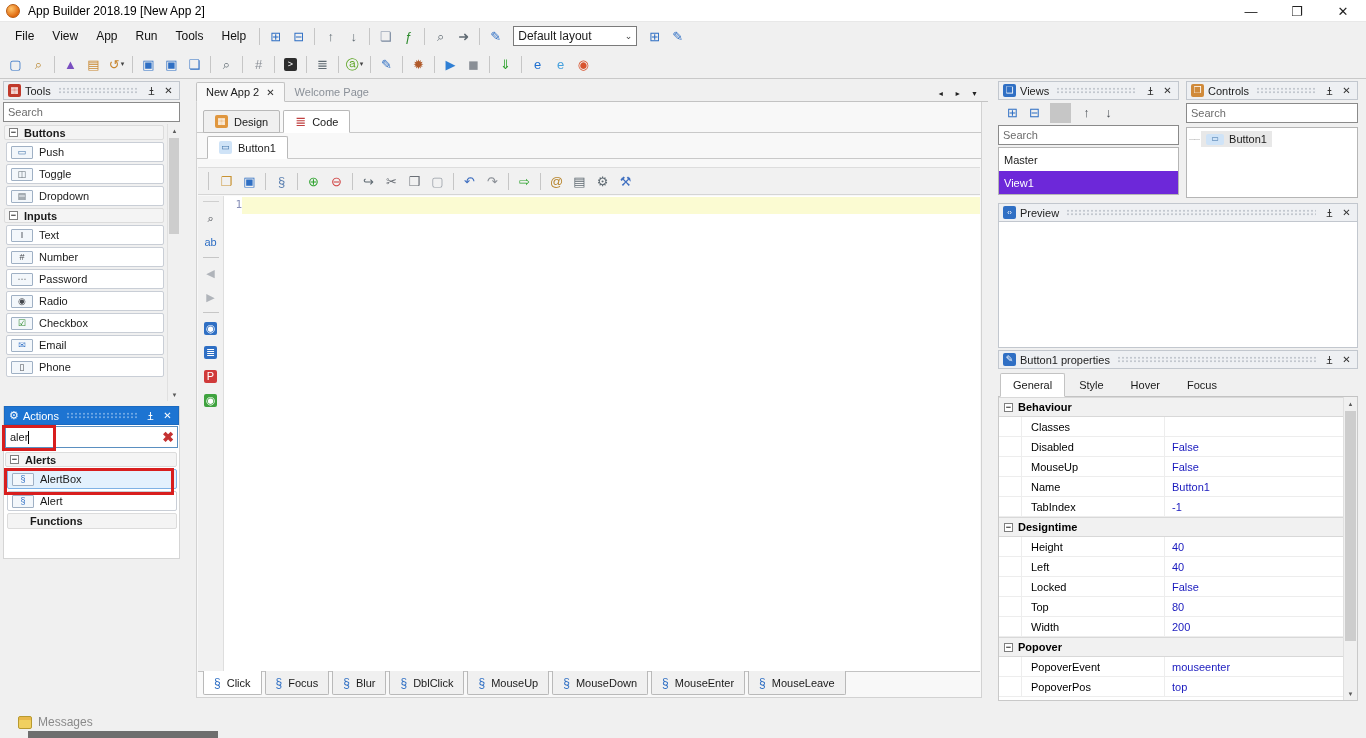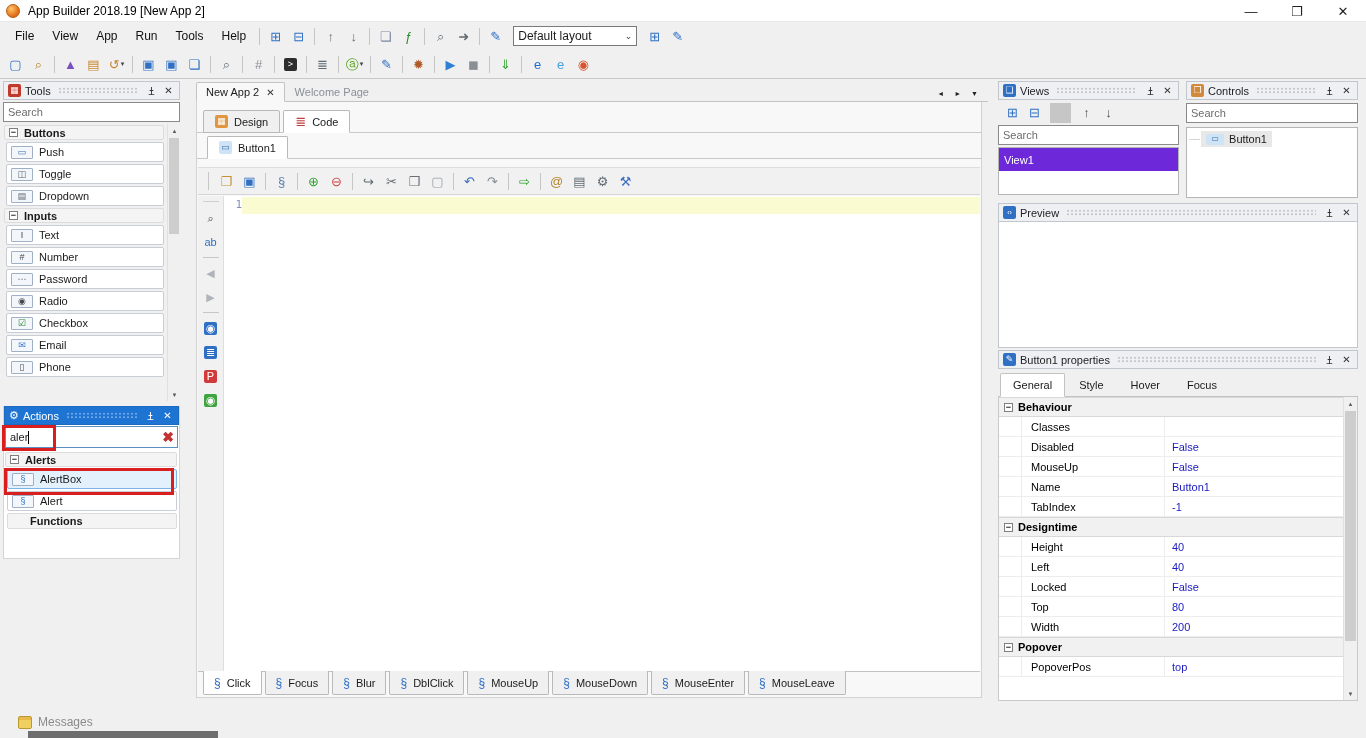--- a/index.html
+++ b/index.html
@@ -723,20 +723,23 @@
           <span class="tb-btn">
             <span class="glyph" style="color: rgb(74, 79, 85);">↑</span>
           </span>
           <span class="tb-btn">
             <span class="glyph" style="color: rgb(74, 79, 85);">↓</span>
           </span>
         </div>
       <input class="search" placeholder="Search" style="">
       <div class="vlist">
 
+      <div class="vrow">
+            <span>Master</span>
+          </div>
           <div class="vrow selected">
             <span>View1</span>
           </div>
         </div>
     </div>
 
     <div class="panel controls-panel">
       <div class="phead">
         <span class="glyph chipbg" style="background:#d08a3a">❒</span>
         <span>Controls</span>
@@ -870,20 +873,26 @@
               <span class="pvalue">200</span>
             </div>
 
             <div class="prow group">
               <span class="gbox"><span>−</span></span>
 
               <span class="plabel">Popover</span>
 
             </div>
 
+            <div class="prow row">
+
+              <span class="pindent"></span>
+              <span class="plabel">PopoverEvent</span>
+              <span class="pvalue">mouseenter</span>
+            </div>
 
             <div class="prow row">
 
               <span class="pindent"></span>
               <span class="plabel">PopoverPos</span>
               <span class="pvalue">top</span>
             </div>
           </div>
         <div class="vsb" style="width:14px">
           <span class="sarr up">▲</span>

